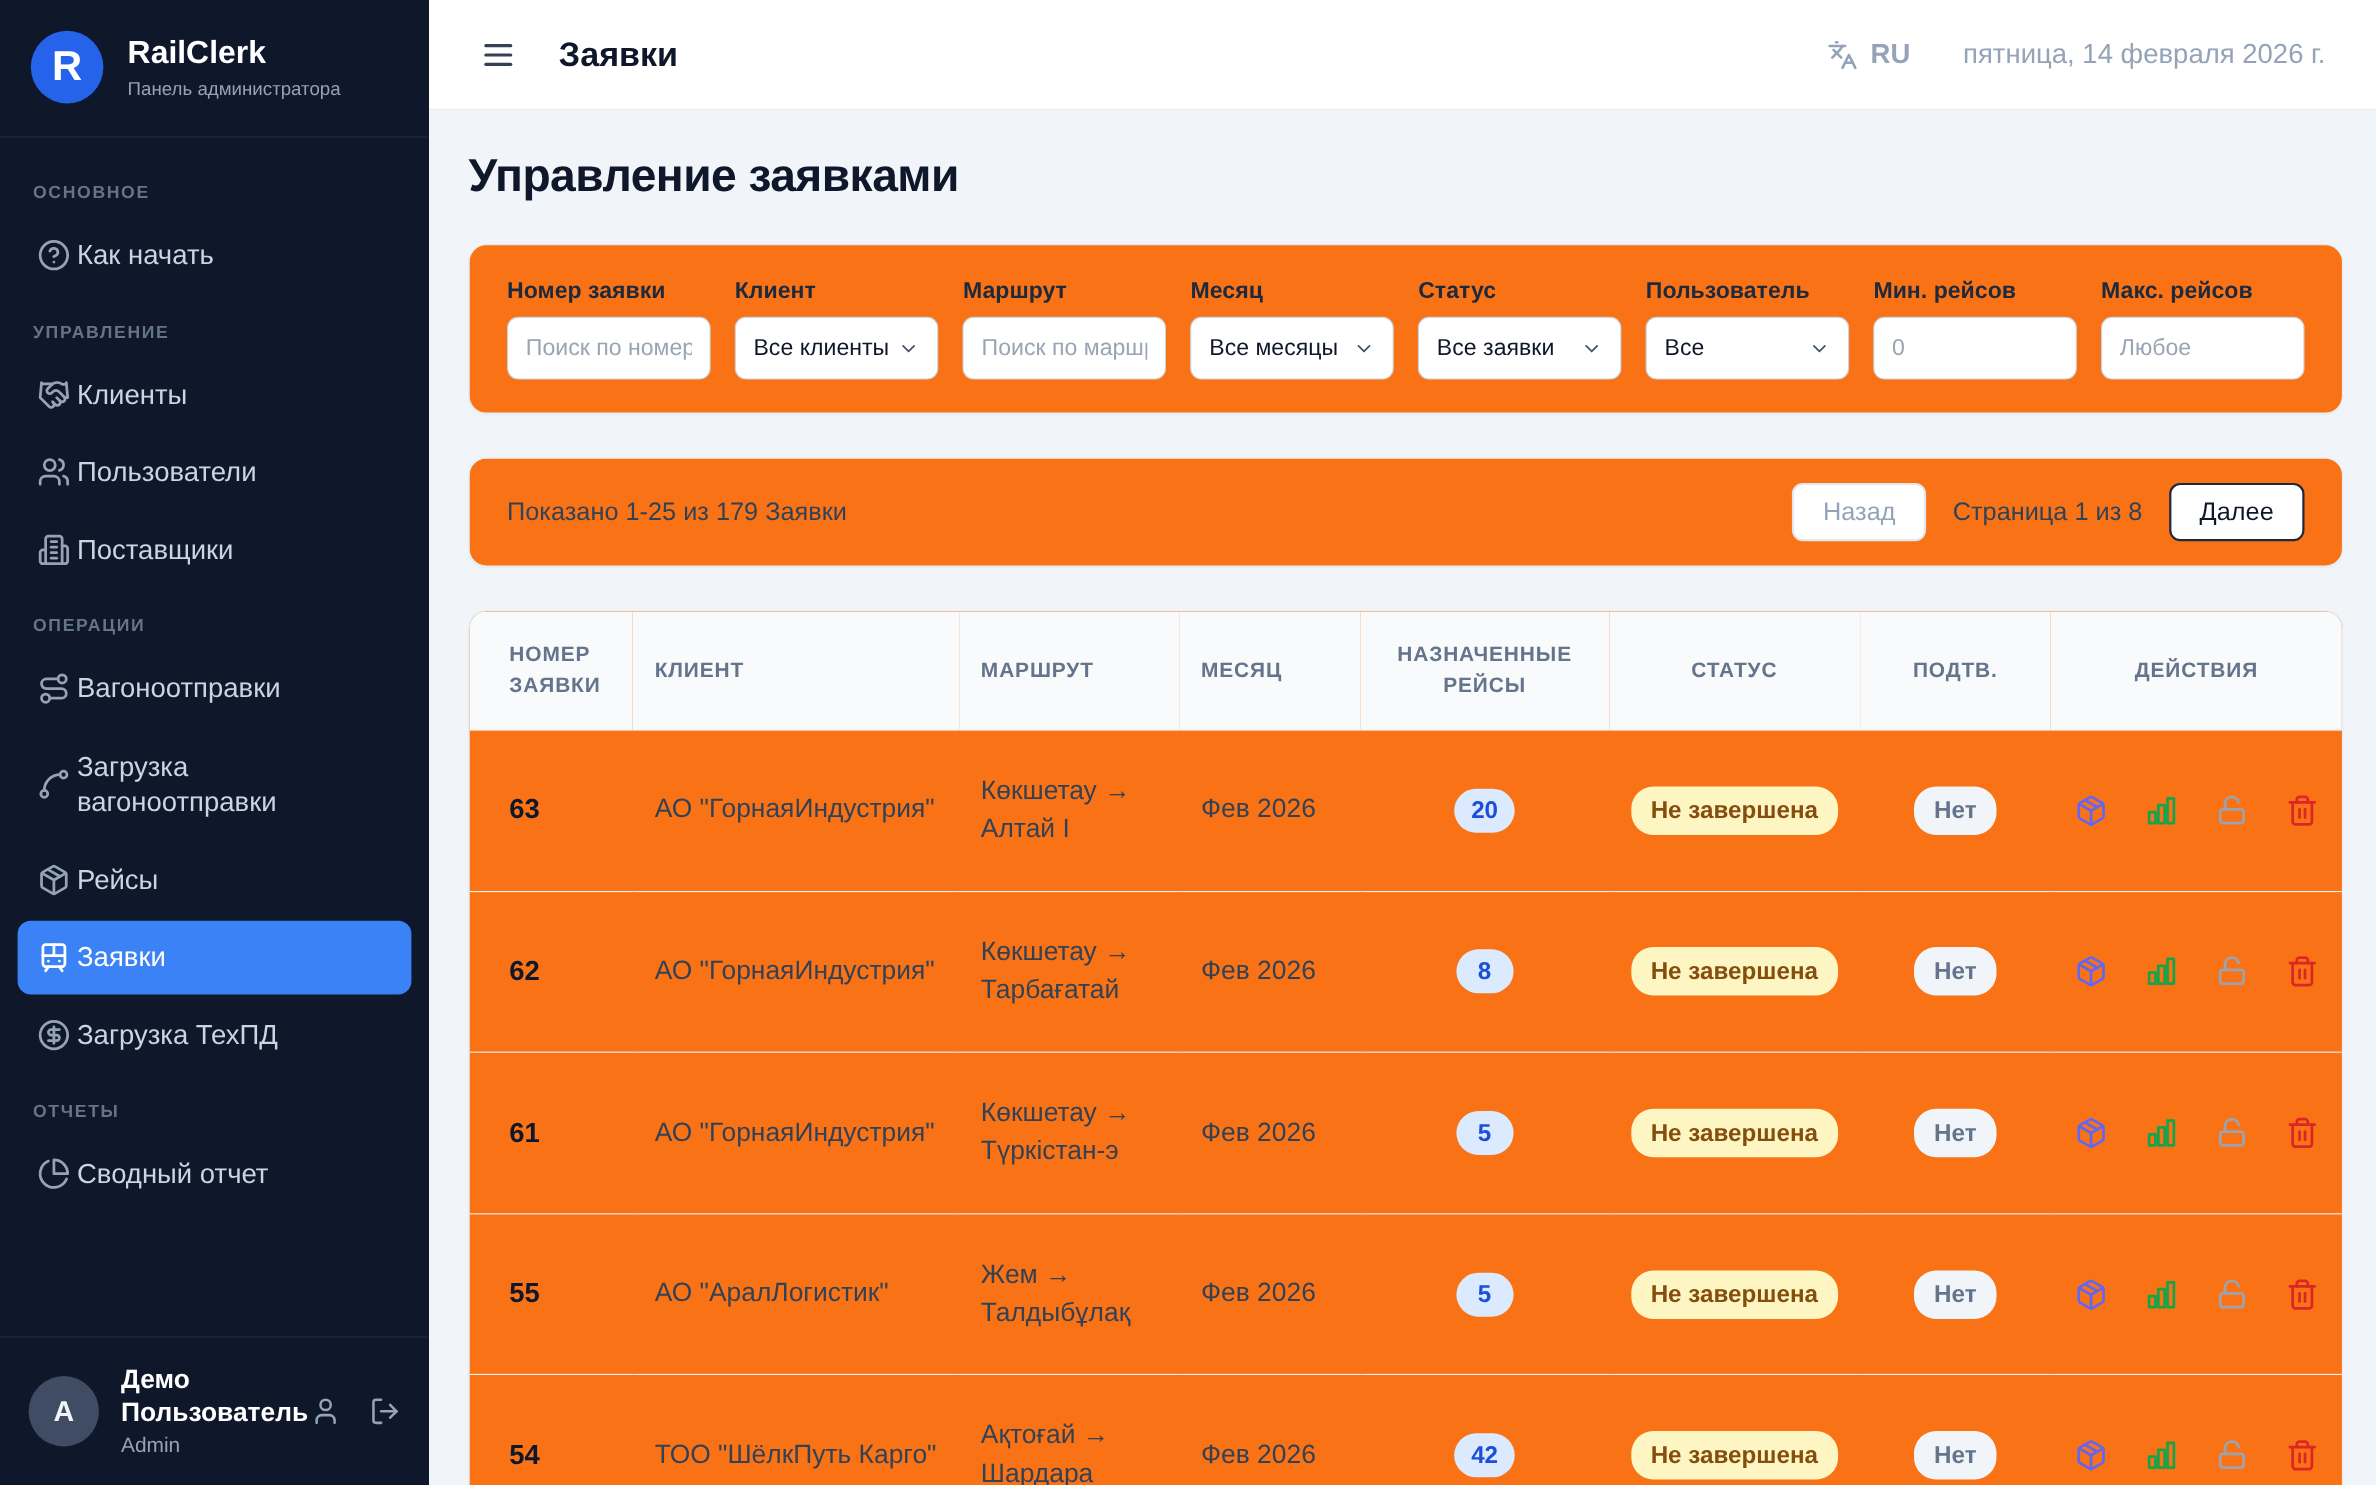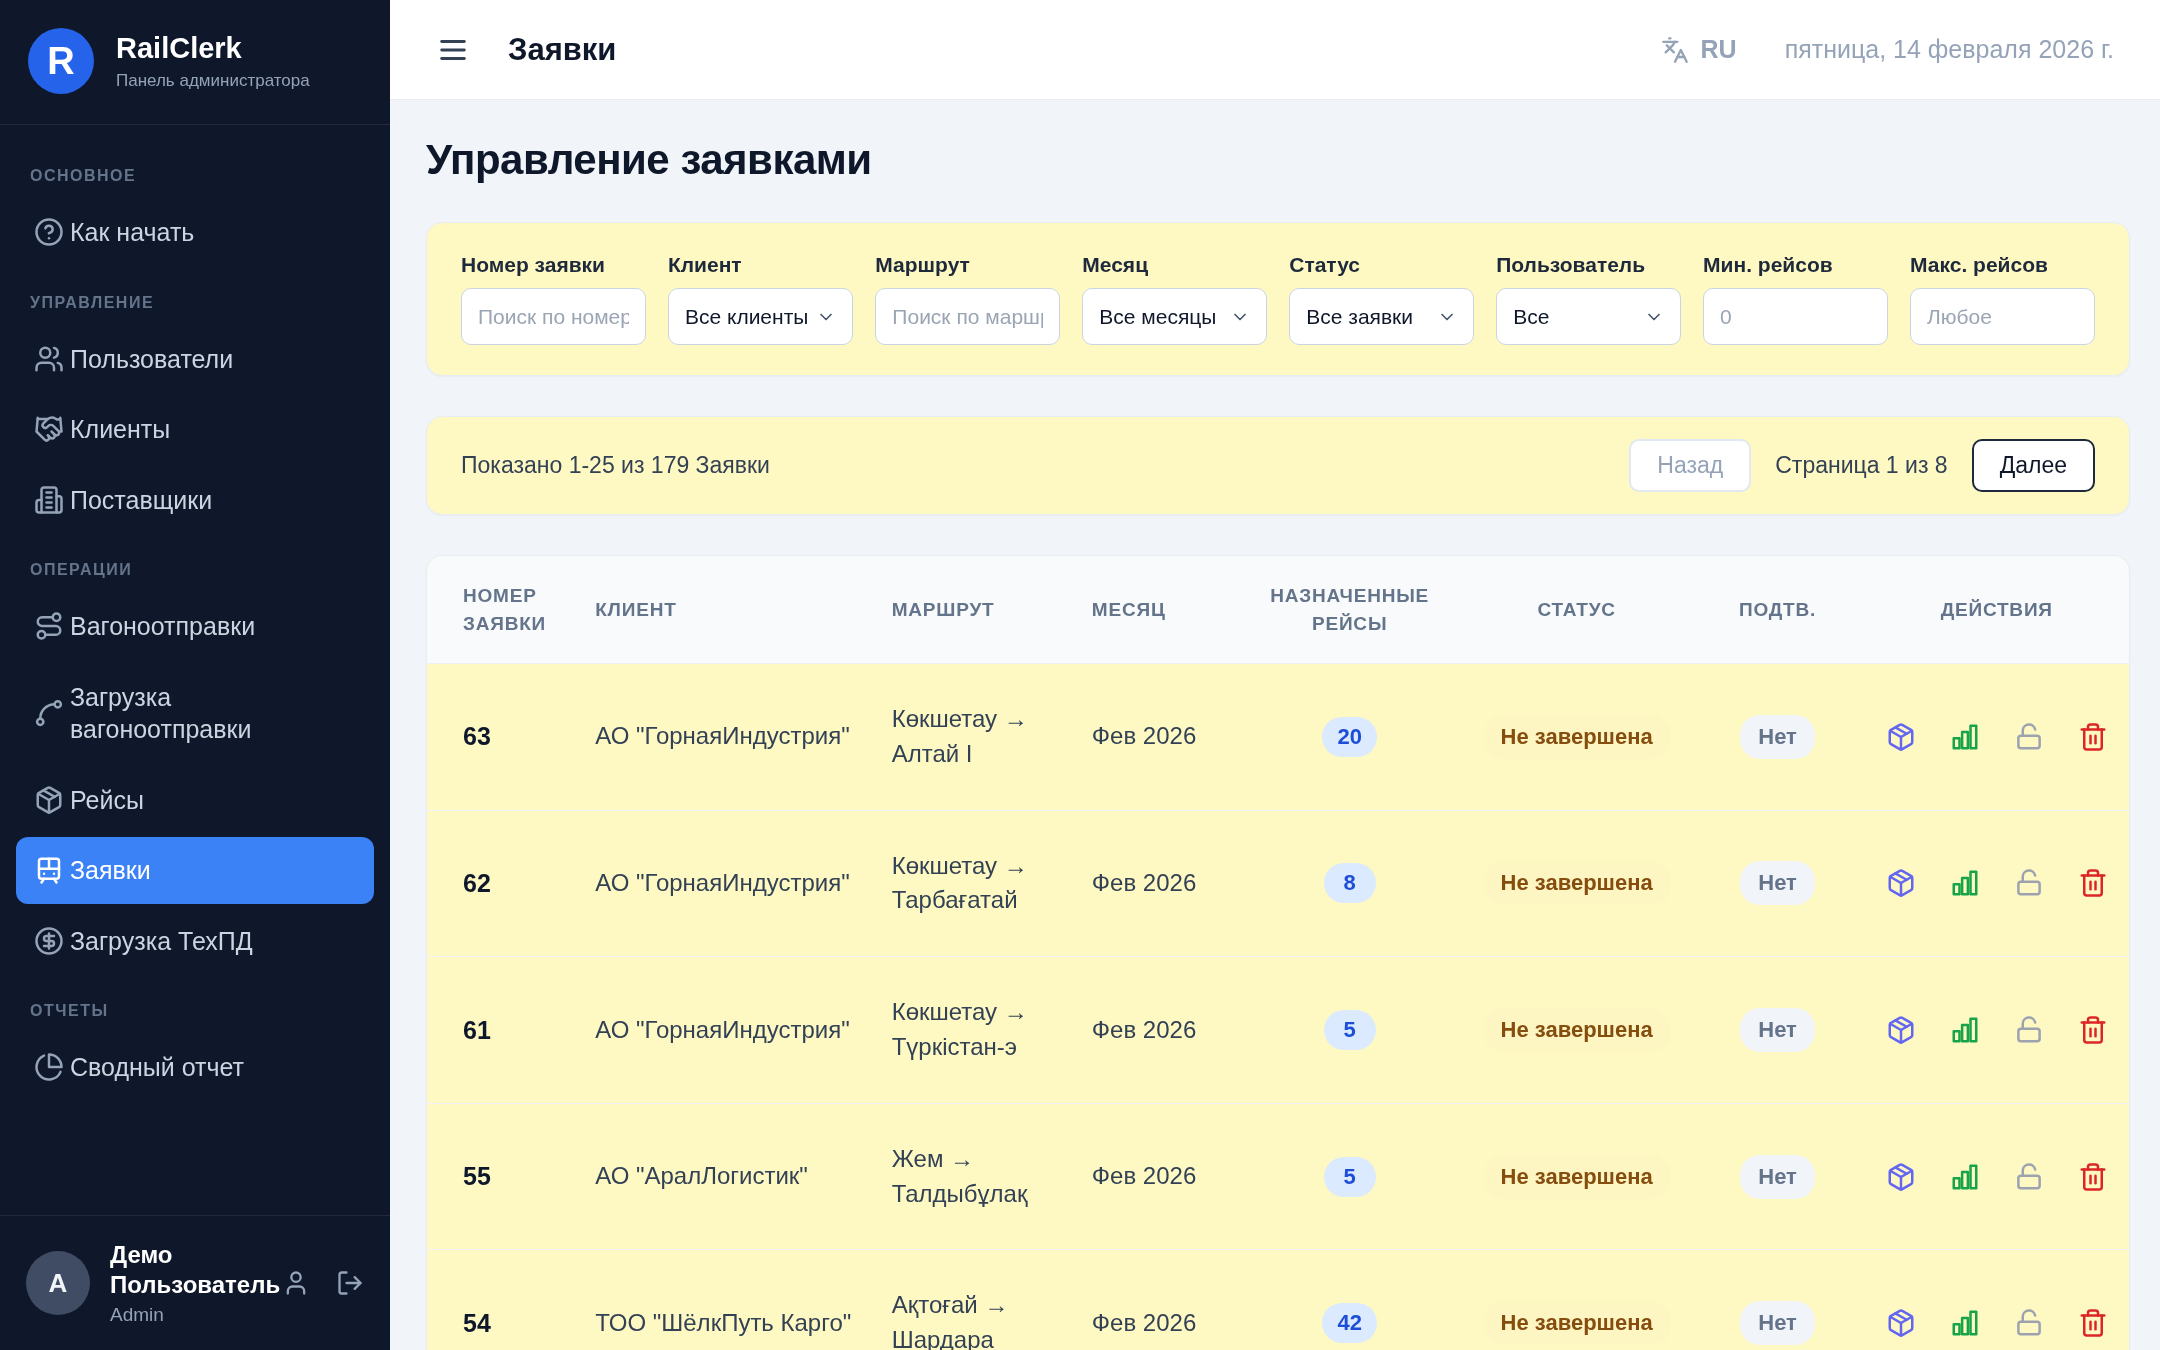--- a/index.html
+++ b/index.html
@@ -70,21 +70,21 @@
   .hamburger { color:#334155; cursor:pointer; }
   .topbar-title { font-size:31px; font-weight:bold; margin-left:38px; }
   .topbar-right { margin-left:auto; display:flex; align-items:center; gap:48px; color:#94a3b8; }
   .lang-switch { display:flex; align-items:center; gap:12px; font-size:25px; font-weight:600; cursor:pointer; }
   .topbar-date { font-size:25px; }
 
   .content { flex:1; padding:36px 30px 0 36px; overflow:hidden; background:#f1f5f9; }
   .page-heading { font-size:42px; font-weight:bold; letter-spacing:-.5px; }
 
   .card {
-    background:#fef9c3; border:1px solid #e8edf3; border-radius:16px;
+    background:#f97316; border:1px solid #e8edf3; border-radius:16px;
     box-shadow:0 1px 2px rgba(15,23,42,.04);
   }
 
   
   .filters { margin-top:38px; padding:30px 34px; display:grid;
     grid-template-columns:repeat(8,1fr); gap:22px; }
   .f-label { font-size:21px; font-weight:600; color:#1e293b; margin-bottom:11px; white-space:nowrap; }
   .f-input, .f-select {
     height:57px; width:100%; border:1px solid #cbd5e1; border-radius:10px;
     font-size:21px; padding:0 16px; color:#0f172a; background:#fff;
@@ -267,32 +267,32 @@
             <use href="#i-help"></use>
           </svg>
         </span>
       <span class="nav-label">Как начать</span>
     </div>
 
     <div class="section-title">Управление</div>
     <div class="nav-item">
       <span class="ni">
           <svg width="30" height="30" viewBox="0 0 24 24" fill="none" stroke="currentColor" stroke-width="2" stroke-linecap="round" stroke-linejoin="round">
+            <use href="#i-handshake"></use>
+          </svg>
+        </span>
+      <span class="nav-label">Клиенты</span>
+    </div>
+    <div class="nav-item">
+      <span class="ni">
+          <svg width="30" height="30" viewBox="0 0 24 24" fill="none" stroke="currentColor" stroke-width="2" stroke-linecap="round" stroke-linejoin="round">
             <use href="#i-users"></use>
           </svg>
         </span>
       <span class="nav-label">Пользователи</span>
-    </div>
-    <div class="nav-item">
-      <span class="ni">
-          <svg width="30" height="30" viewBox="0 0 24 24" fill="none" stroke="currentColor" stroke-width="2" stroke-linecap="round" stroke-linejoin="round">
-            <use href="#i-handshake"></use>
-          </svg>
-        </span>
-      <span class="nav-label">Клиенты</span>
     </div>
     <div class="nav-item">
       <span class="ni">
           <svg width="30" height="30" viewBox="0 0 24 24" fill="none" stroke="currentColor" stroke-width="2" stroke-linecap="round" stroke-linejoin="round">
             <use href="#i-building"></use>
           </svg>
         </span>
       <span class="nav-label">Поставщики</span>
     </div>
 

